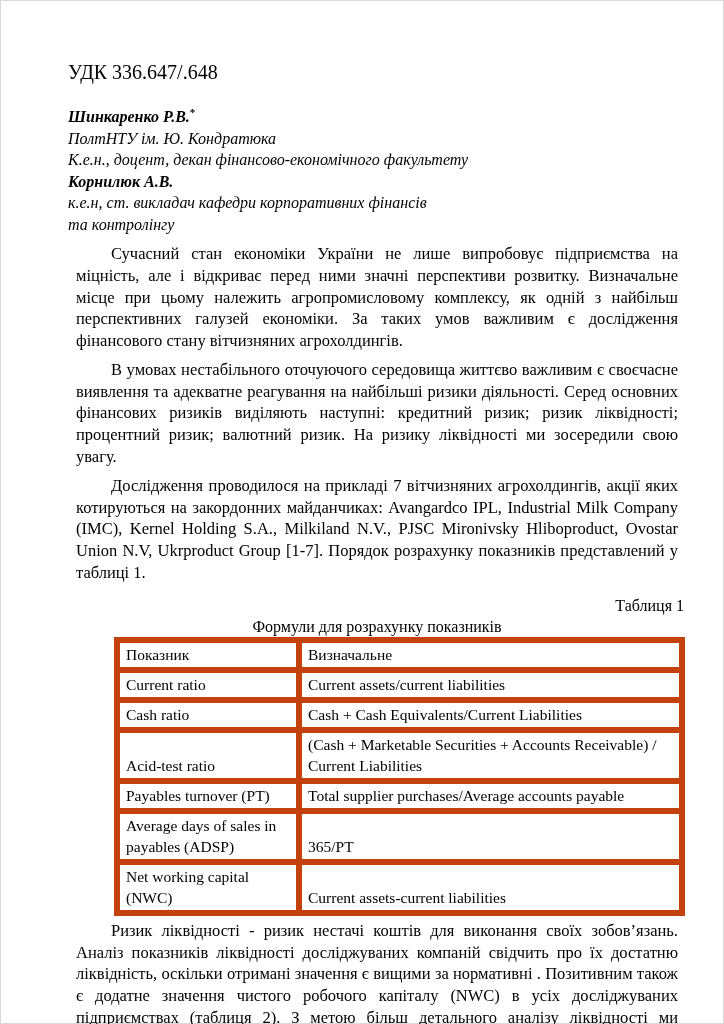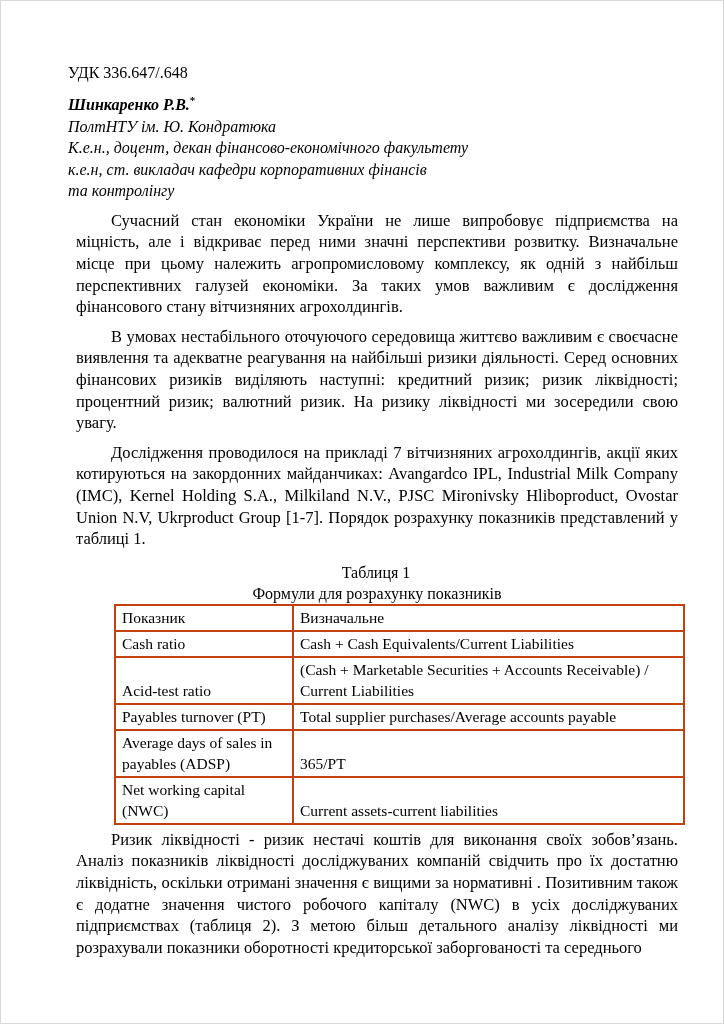--- a/index.html
+++ b/index.html
@@ -10,23 +10,23 @@
     margin: 0 auto;
     background: #ffffff;
     color: #000000;
     font-family: "Liberation Serif", serif;
     padding: 62px 38px 30px 68px;
     box-sizing: border-box;
     overflow: hidden;
     box-shadow: inset 0 0 0 1px #d9d9d9;
   }
   .udc {
-    font-size: 16px;
+    font-size: 20px;
     line-height: 21px;
-    margin-bottom: 7px;
+    margin-bottom: 19px;
   }
   .byline {
     text-align: left;
     font-style: italic;
     font-size: 16px;
     line-height: 21.5px;
   }
   .author-name { font-weight: bold; }
   .author-name sup { font-size: 11px; font-style: normal; }
   .title {
@@ -38,77 +38,82 @@
     white-space: pre-wrap;
   }
   .para {
     font-size: 16.5px;
     line-height: 21.6px;
     text-align: justify;
     text-indent: 35px;
     margin: 8px;
   }
   .table-label {
-    text-align: center;
+    text-align: right;
     font-size: 16px;
     line-height: 21px;
     margin-top: 12px;
     padding-right: 2px;
   }
   .table-title {
     text-align: center;
     font-size: 16px;
     line-height: 21px;
     margin-bottom: 0;
   }
   table.formulas {
     border-collapse: collapse;
     margin-left: 46px;
     width: 571px;
     font-size: 15.5px;
     table-layout: fixed;
   }
   table.formulas td {
-    border: 2px solid #c2410c;
+    border: 6px solid #c2410c;
     padding: 1px 6px 2px 6px;
     vertical-align: bottom;
     line-height: 21px;
     word-wrap: break-word;
   }
   table.formulas td.c1 { width: 164px; }
   .after-table { margin-top: 4px; }
 </style>
 </head>
 <body>
 
 <div class="page">
 
   <div class="udc">УДК 336.647/.648</div>
 
   <div class="byline">
     <div class="author-name"><span>Шинкаренко Р.В.</span><sup>*</sup></div>
     <div>ПолтНТУ ім. Ю. Кондратюка</div>
     <div>К.е.н., доцент, декан фінансово-економічного факультету</div>
+    <div class="author-name"><span>Корнилюк А.В.</span></div>
     <div>к.е.н, ст. викладач кафедри корпоративних фінансів</div>
     <div>та контролінгу</div>
   </div>
 
 
   <p class="para">Сучасний стан економіки України не лише випробовує підприємства на міцність, але і відкриває перед ними  значні перспективи розвитку. Визначальне місце при цьому належить агропромисловому комплексу, як одній з найбільш перспективних галузей економіки. За таких умов важливим є дослідження фінансового стану вітчизняних агрохолдингів.</p>
   <p class="para">В умовах нестабільного оточуючого середовища життєво важливим є своєчасне виявлення та адекватне реагування на найбільші ризики діяльності. Серед основних фінансових ризиків виділяють наступні: кредитний ризик; ризик ліквідності; процентний ризик; валютний ризик. На ризику ліквідності ми зосередили свою увагу.</p>
   <p class="para">Дослідження проводилося  на прикладі 7 вітчизняних агрохолдингів, акції яких котируються на закордонних майданчиках: Avangardco IPL, Industrial Milk Company (IMC), Kernel Holding S.A., Milkiland N.V., PJSC Mironivsky Hliboproduct, Ovostar Union N.V, Ukrproduct Group [1-7]. Порядок розрахунку показників представлений у таблиці 1.</p>
 
   <div class="table-label">Таблиця 1</div>
   <div class="table-title">Формули для розрахунку показників</div>
 
   <table class="formulas">
     <tbody>
       <tr>
         <td class="c1">Показник</td>
         <td>Визначальне</td>
+      </tr>
+      <tr>
+        <td class="c1">Current ratio</td>
+        <td>Current assets/current liabilities</td>
       </tr>
       <tr>
         <td class="c1">Cash ratio</td>
         <td>Cash + Cash Equivalents/Current Liabilities</td>
       </tr>
       <tr>
         <td class="c1">Acid-test ratio</td>
         <td>(Cash + Marketable Securities + Accounts Receivable) / Current Liabilities</td>
       </tr>
       <tr>

